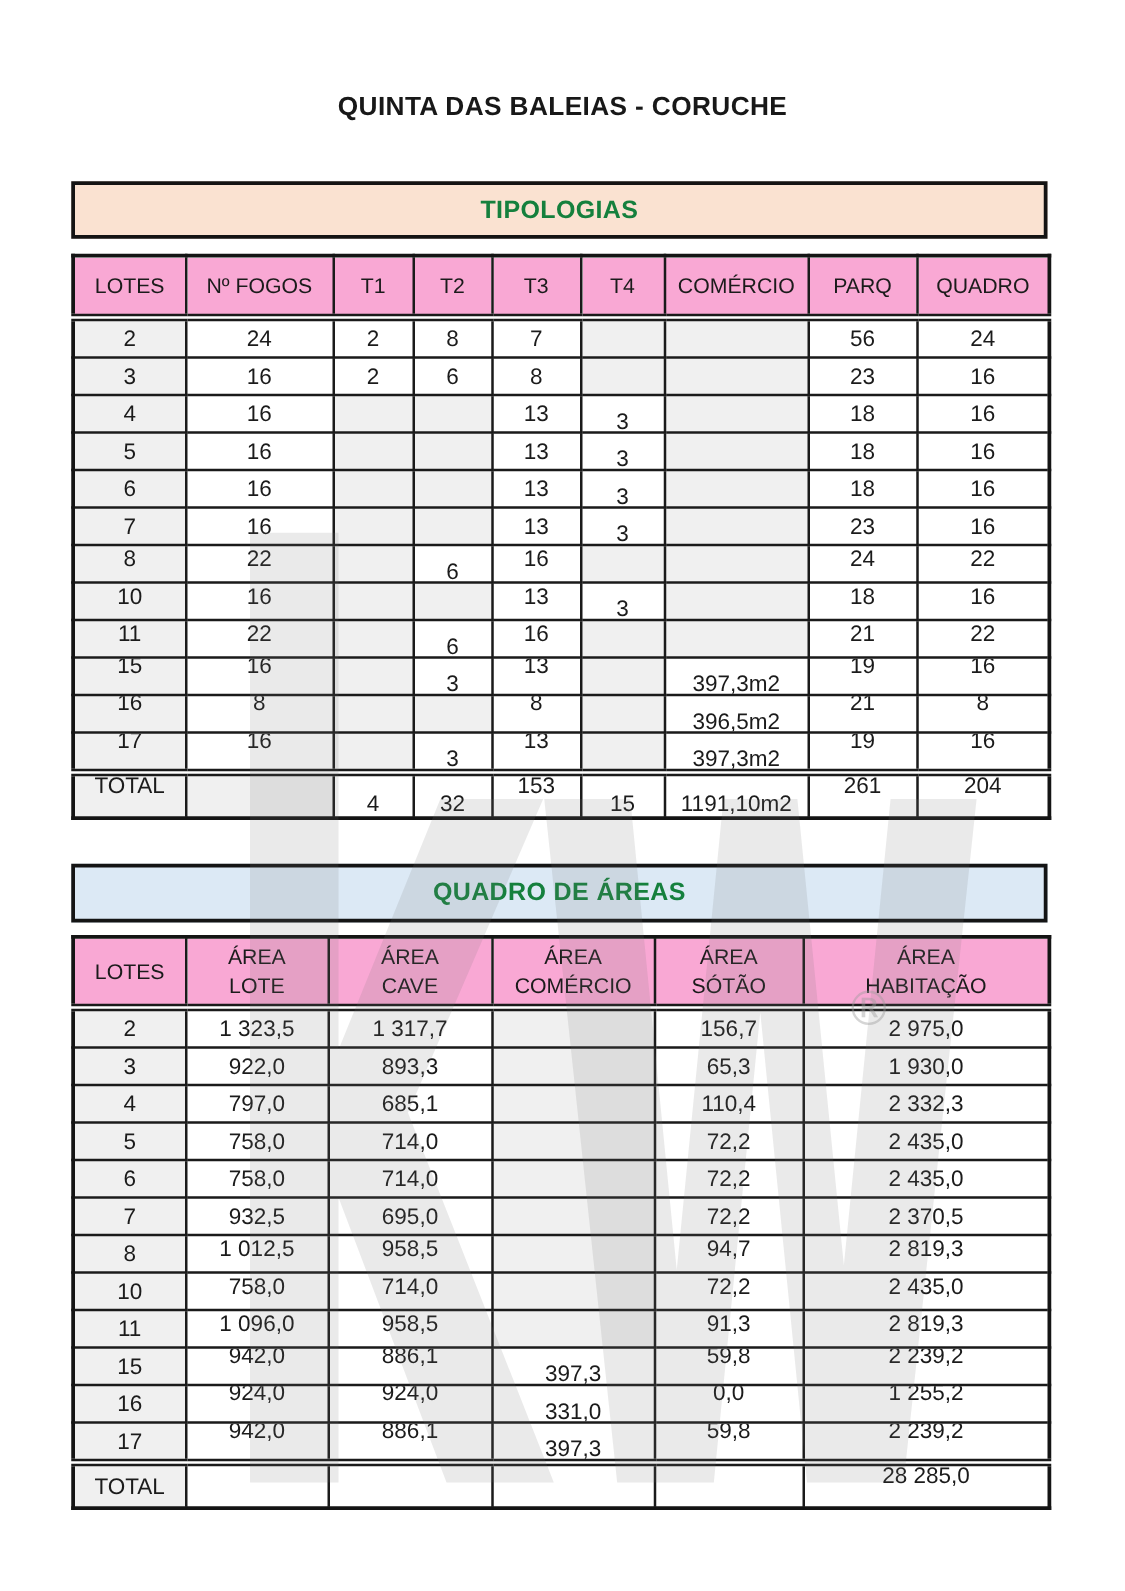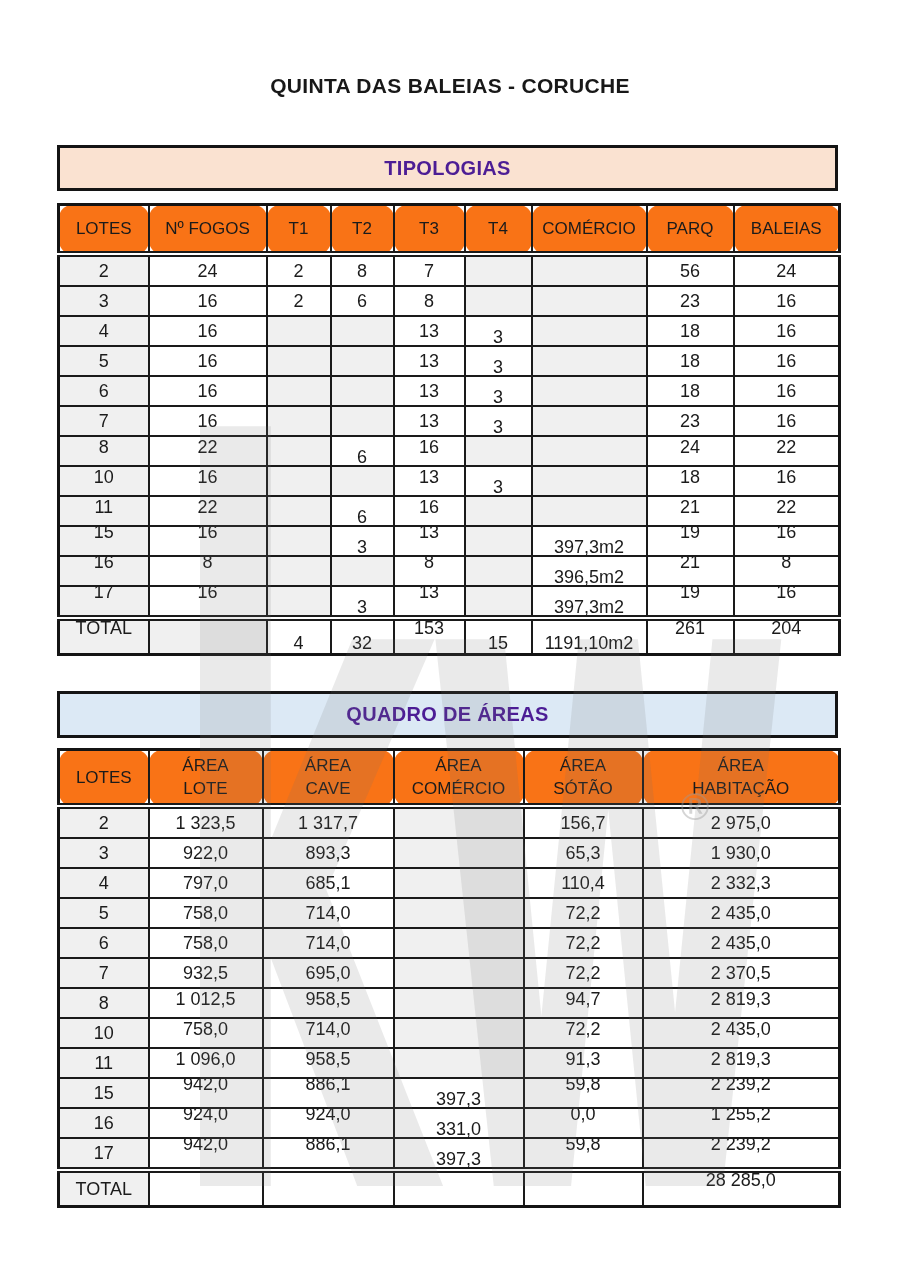--- a/index.html
+++ b/index.html
@@ -8,40 +8,39 @@
     font-family:"Liberation Sans","DejaVu Sans",sans-serif; overflow:hidden;
     color:#1b1b1b;
   }
   .doc-title {
     position:absolute; top:74px; left:0; width:900px; text-align:center;
     font-size:21px; font-weight:bold; letter-spacing:0.3px; color:#181818;
   }
   .band {
     position:absolute; left:57px; width:781px; box-sizing:border-box;
     border:3px solid #141414; display:flex; align-items:center; justify-content:center;
-    font-weight:bold; font-size:20px; color:#4c1d95; letter-spacing:0.3px;
+    font-weight:bold; font-size:20px; color:#15803d; letter-spacing:0.3px;
   }
   .band-tipologias { top:145px; height:46px; background:#fae2d1; }
   .band-areas      { top:691px; height:47px; background:#dcE9f5; }
 
   table.tbl {
     position:absolute; left:57px; width:781px; table-layout:fixed;
     border-collapse:collapse; background:#ffffff; border:3px solid #141414;
   }
   .tbl1 { top:203px; }
   .tbl2 { top:748px; }
   .tbl th, .tbl td {
     border:2px solid #1a1a1a; padding:0; margin:0; overflow:hidden;
     text-align:center; vertical-align:middle; font-weight:normal;
     color:#1b1b1b; box-sizing:content-box;
   }
   .tbl thead th {
-    background:#f97316; font-size:17px; border-bottom:6px double #1a1a1a;
+    background:#f9a8d4; font-size:17px; border-bottom:6px double #1a1a1a;
     line-height:23px;
-    border-radius:13px;
   }
   .tbl1 thead th { height:45px; }
   .tbl2 thead th { height:52px; }
   .tbl tbody td { font-size:18px; height:28px; }
   .tbl tbody tr.total-row td { height:32px; border-top:6px double #1a1a1a; }
   td.gray { background:#f0f0f0; }
   .cellv { display:inline-block; }
   .cellv.lo  { transform:translateY(6px); }
   .cellv.hi  { transform:translateY(-9px); }
   .cellv.hi2 { transform:translateY(-4px); }
@@ -73,21 +72,21 @@
       <thead>
         <tr>
           <th>LOTES</th>
           <th>Nº FOGOS</th>
           <th>T1</th>
           <th>T2</th>
           <th>T3</th>
           <th>T4</th>
           <th>COMÉRCIO</th>
           <th>PARQ</th>
-          <th>BALEIAS</th>
+          <th>QUADRO</th>
         </tr>
       </thead>
     <tbody>
         <tr>
           <td class="gray"><span class="cellv">2</span></td>
           <td><span class="cellv">24</span></td>
           <td><span class="cellv">2</span></td>
           <td><span class="cellv">8</span></td>
           <td><span class="cellv">7</span></td>
           <td class="gray"><span class="cellv"></span></td>

